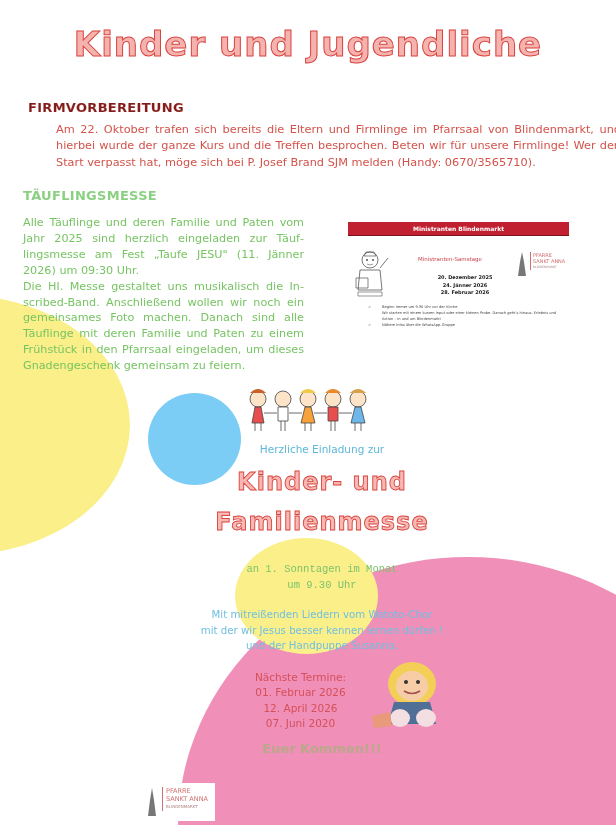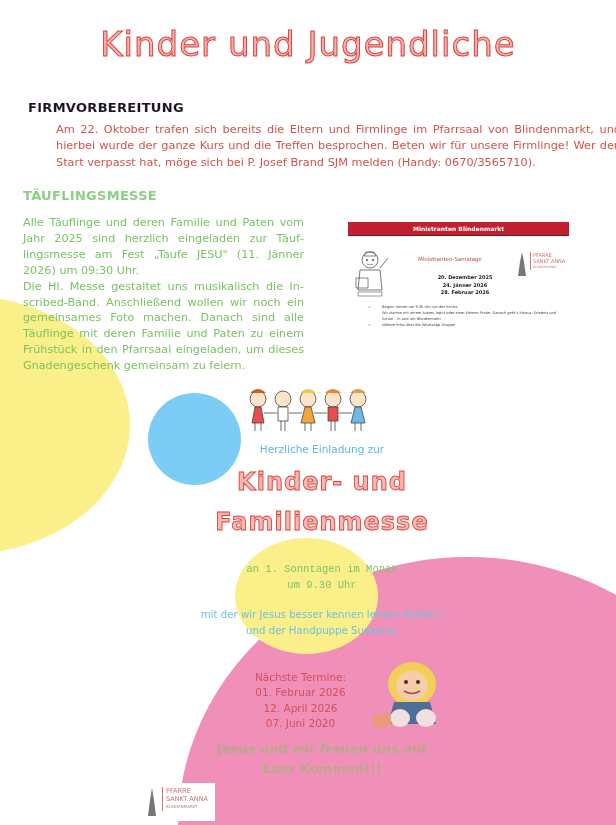--- a/index.html
+++ b/index.html
@@ -9,26 +9,26 @@
     .blob { position: absolute; border-radius: 50%; }
     .blob-yellow-left { left: -210px; top: 295px; width: 340px; height: 260px; background: #fbef8a; }
     .blob-pink { left: 178px; top: 557px; width: 580px; height: 540px; background: #f08fb8; }
     .blob-blue { left: 148px; top: 393px; width: 93px; height: 92px; background: #7ccdf5; }
     .blob-yellow-mid { left: 235px; top: 538px; width: 143px; height: 116px; background: #fbef8a; }
 
     .layer { position: absolute; }
 
     .main-title {
       left: 0; top: 24px; width: 616px; text-align: center;
-      font-family: "DejaVu Sans", sans-serif; font-weight: normal; font-size: 34px;
+      font-family: "DejaVu Sans", sans-serif; font-weight: bold; font-size: 34px;
       color: #f5b3b0; -webkit-text-stroke: 1px #d9443e; letter-spacing: 1px;
     }
 
     .firm-heading {
-      left: 28px; top: 100px; font-size: 13px; font-weight: bold; color: #0f172a;
+      left: 28px; top: 100px; font-size: 13px; font-weight: bold; color: #7f1d1d;
       letter-spacing: 0.3px; -webkit-text-stroke: 0.2px #e07a6c;
     }
     .firm-text {
       left: 28px; top: 122px; width: 565px; font-size: 11.3px; line-height: 16.3px;
       color: #d3524a; text-align: justify; margin-left: 28px;
     }
 
     .tauf-heading {
       left: 23px; top: 188px; font-size: 13px; font-weight: bold; color: #8bd082;
       letter-spacing: 0.3px;
@@ -159,20 +159,21 @@
   <div class="layer invite-line">Herzliche Einladung zur</div>
   <div class="layer fam-title">
     <div>Kinder- und</div>
     <div>Familienmesse</div>
   </div>
   <div class="layer sundays">
     <div>an 1. Sonntagen im Monat</div>
     <div>um 9.30 Uhr</div>
   </div>
   <div class="layer songs">
+    <div>Mit mitreißenden Liedern vom Watoto-Chor</div>
     <div>mit der wir Jesus besser kennen lernen dürfen !</div>
     <div>und der Handpuppe Susanna,</div>
   </div>
   <div class="layer termine">
     <div>Nächste Termine:</div>
     <div>01. Februar 2026</div>
     <div>12. April 2026</div>
     <div>07. Juni 2020</div>
   </div>
 
@@ -182,21 +183,20 @@
     <circle cx="36" cy="22" r="2" fill="#333"></circle>
       <circle cx="48" cy="22" r="2" fill="#333"></circle>
     <path d="M34 31 Q42 36 50 31" stroke="#a05050" stroke-width="1.5" fill="none"></path>
     <path d="M24 42 L60 42 L66 64 L18 64 Z" fill="#4f6f96"></path>
     <ellipse cx="30" cy="58" rx="10" ry="9" fill="#f3dfe2"></ellipse>
     <ellipse cx="56" cy="58" rx="10" ry="9" fill="#f3dfe2"></ellipse>
     <path d="M2 56 L20 52 L22 66 L4 68 Z" fill="#e89a7a"></path>
   </svg>
 
   <div class="layer closing">
-    <div>Jesus und wir freuen uns auf</div>
     <div>Euer Kommen!!!</div>
   </div>
 </section>
 
 <div class="layer footer-logo">
   <svg style="position:absolute;left:6px;top:5px;" width="12" height="30" viewBox="0 0 12 30">
     <path d="M6 0 L8 12 L10 28 L2 28 L4 12 Z" fill="#777"></path>
   </svg>
   <div class="logo-text">
     <div>PFARRE</div>

